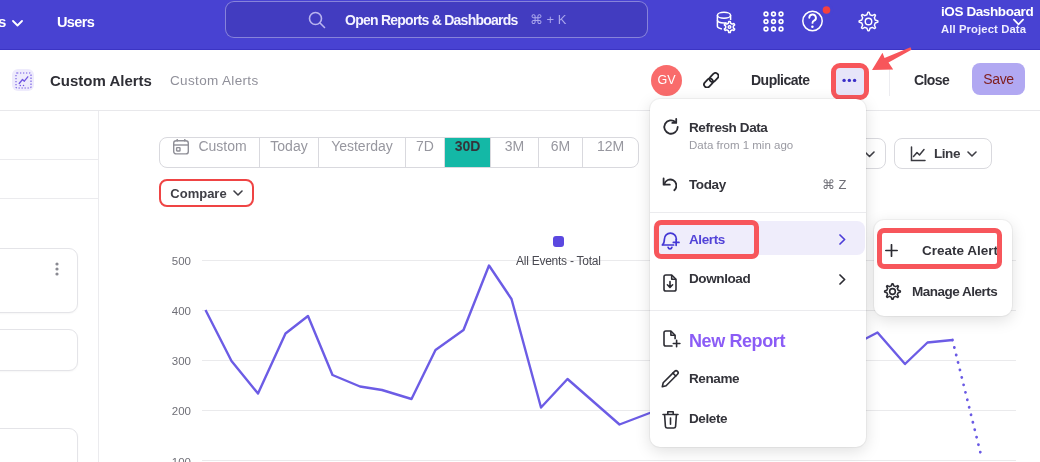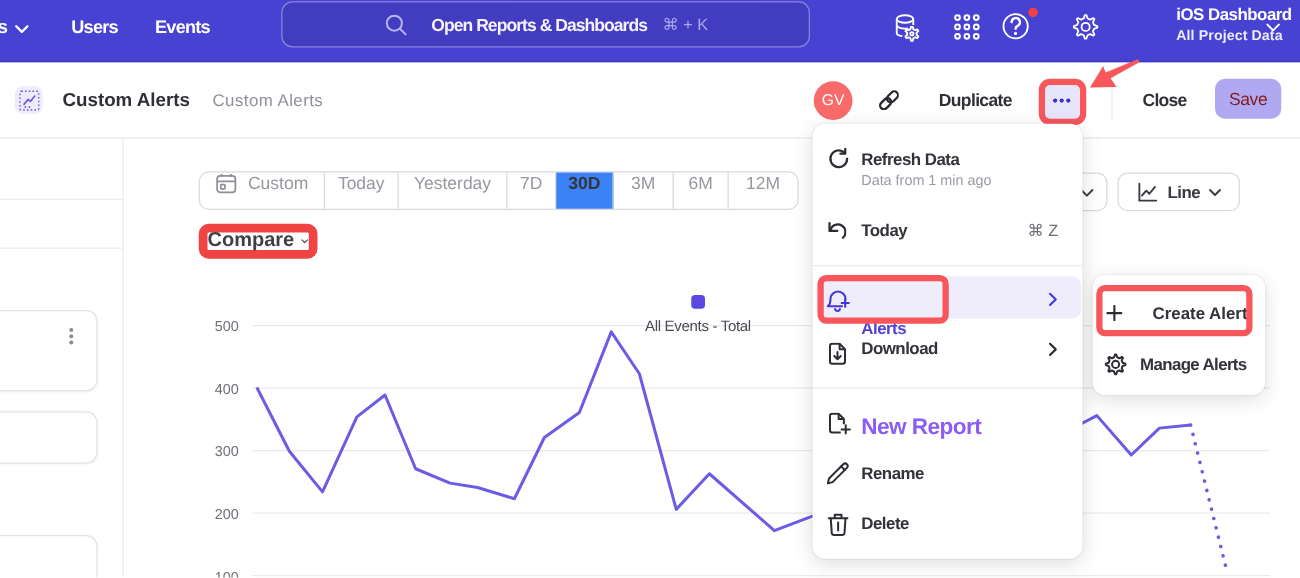--- a/index.html
+++ b/index.html
@@ -41,24 +41,24 @@
   .sidebar-line { position:absolute; background:#ebebee; }
   .sidecard { position:absolute; left:-20px; background:#fff; border:1px solid #e4e4e8;
               border-radius:9px; box-shadow:0 1px 2px rgba(0,0,0,0.04); }
 
   
   .seg { position:absolute; left:159px; top:137px; width:480px; height:31px;
          border:1px solid #d9d9de; border-radius:8px; background:#fff; display:flex; }
   .seg > div { border-right:1px solid #d9d9de; font-size:14px; color:#97979f;
                display:flex; align-items:flex-start; justify-content:center; }
   .seg > div:last-child { border-right:none; }
-  .seg .sel { background:#3b82f6; color:#35353b; font-weight:700; }
+  .seg .sel { background:#14b8a6; color:#35353b; font-weight:700; }
   .cmpbtn { position:absolute; left:159px; top:179px; width:95px; height:28px;
-            border:7px solid #ef4444; border-radius:8px; background:#fff;
-            font-size:16px; font-weight:700; color:#3f3f46;
+            border:2px solid #ef4444; border-radius:8px; background:#fff;
+            font-size:13px; font-weight:700; color:#3f3f46;
             display:flex; align-items:center; justify-content:center; gap:6px; }
   .linebtn { position:absolute; left:894px; top:138px; width:98px; height:31px;
              border:1px solid #d9d9de; border-radius:8px; background:#fff;
              font-size:13.5px; font-weight:700; letter-spacing:-0.4px; color:#3a3a40;
              display:flex; align-items:center; justify-content:center; gap:7px; }
   .hiddenbtn { position:absolute; left:800px; top:138px; width:86px; height:31px;
                border:1px solid #d9d9de; border-radius:8px; background:#fff; }
 
   
   .legend { position:absolute; left:516px; top:236px; font-size:12px; letter-spacing:-0.25px; color:#4a4a52;
@@ -161,21 +161,20 @@
       <path d="M1 1 L5 5 L9 1"></path>
     </svg>
 </div>
 
 <div class="navbar">
   <span class="nav-item" style="left:-2px;">s</span>
   <svg class="abs" style="left:12px; top:20px;" width="11" height="7" viewBox="0 0 11 7" fill="none" stroke="#fff" stroke-width="1.8" stroke-linecap="round" stroke-linejoin="round">
       <path d="M1 1 L5.5 5.5 L10 1"></path>
     </svg>
   <span class="nav-item" style="left:57px; font-size:14.5px; letter-spacing:-0.6px;">Users</span>
-  <span class="nav-item" style="left:124px; font-size:14.5px; letter-spacing:-0.6px;">Events</span>
   <div class="searchbar"></div>
   <svg class="abs" style="left:308px; top:11px;" width="18" height="18" viewBox="0 0 18 18" fill="none" stroke="#b9b4ef" stroke-width="1.6" stroke-linecap="round">
     <circle cx="7.5" cy="7.5" r="6"></circle>
       <line x1="12" y1="12" x2="16.5" y2="16.5"></line>
   </svg>
   <span class="nav-item" style="left:345px; height:40px; line-height:40px; font-size:14px; letter-spacing:-0.75px; color:#f4f3ff;">Open Reports &amp; Dashboards</span>
   <span class="nav-item" style="left:530px; height:40px; line-height:40px; font-size:13px; color:#aaa6ec; font-weight:400;">⌘ + K</span>
 </div>
 
 <svg class="abs" style="left:712px; top:6px;" width="26" height="28" viewBox="0 0 26 28" fill="none" stroke="#fff" stroke-width="1.5">
@@ -263,21 +262,21 @@
 <span class="abs" style="left:689px; top:177px; font-size:13.5px; font-weight:700; letter-spacing:-0.4px; color:#33333a; z-index:30;">Today</span>
 <span class="abs" style="left:822px; top:177px; font-size:13px; color:#6f6f77; z-index:30;">⌘ Z</span>
 
 <div class="abs" style="left:653px; top:221px; width:212px; height:34px; background:#efedfb; border-radius:8px; z-index:25;"></div>
 <svg class="abs" style="left:661px; top:232px; z-index:30;" width="20" height="19" viewBox="0 0 20 19" fill="none" stroke="#4336d4" stroke-width="1.7" stroke-linecap="round" stroke-linejoin="round">
   <path d="M1.6 12.6 C3 11.7 3.3 9.4 3.4 7.2 A6 6 0 0 1 15.4 7.2"></path>
   <path d="M1.4 13 L12.6 13"></path>
   <path d="M7.1 15.3 a1.95 1.95 0 0 0 3.8 0"></path>
   <path d="M12.3 10.4 L18 10.4 M15.15 7.5 L15.15 13.3"></path>
 </svg>
-<span class="abs" style="left:689px; top:232px; font-size:13.5px; font-weight:700; letter-spacing:-0.4px; color:#5243d8; z-index:30;margin-top:23px;">Alerts</span>
+<span class="abs" style="left:689px; top:232px; font-size:13.5px; font-weight:700; letter-spacing:-0.4px; color:#5243d8; z-index:30;">Alerts</span>
 <svg class="abs" style="left:839px; top:234px; z-index:30;" width="7" height="11" viewBox="0 0 7 11" fill="none" stroke="#4c3dd8" stroke-width="1.7" stroke-linecap="round" stroke-linejoin="round">
     <path d="M1 1 L5.6 5.5 L1 10"></path>
   </svg>
 
 <svg class="abs" style="left:663px; top:273.5px; z-index:30;" width="14" height="18" viewBox="0 0 14 18" fill="none" stroke="#2c2c33" stroke-width="1.6" stroke-linejoin="round">
   <path d="M1 2.8 A1.8 1.8 0 0 1 2.8 1 L8.7 1 L13 5.3 L13 15.2 A1.8 1.8 0 0 1 11.2 17 L2.8 17 A1.8 1.8 0 0 1 1 15.2 Z"></path>
   <path d="M8.7 1 L8.7 5.3 L13 5.3"></path>
   <path d="M7 7.5 L7 13.3 M4.4 10.8 L7 13.5 L9.6 10.8" stroke-linecap="round"></path>
 </svg>
 <span class="abs" style="left:689px; top:271px; font-size:13.5px; font-weight:700; letter-spacing:-0.4px; color:#33333a; z-index:30;">Download</span>

